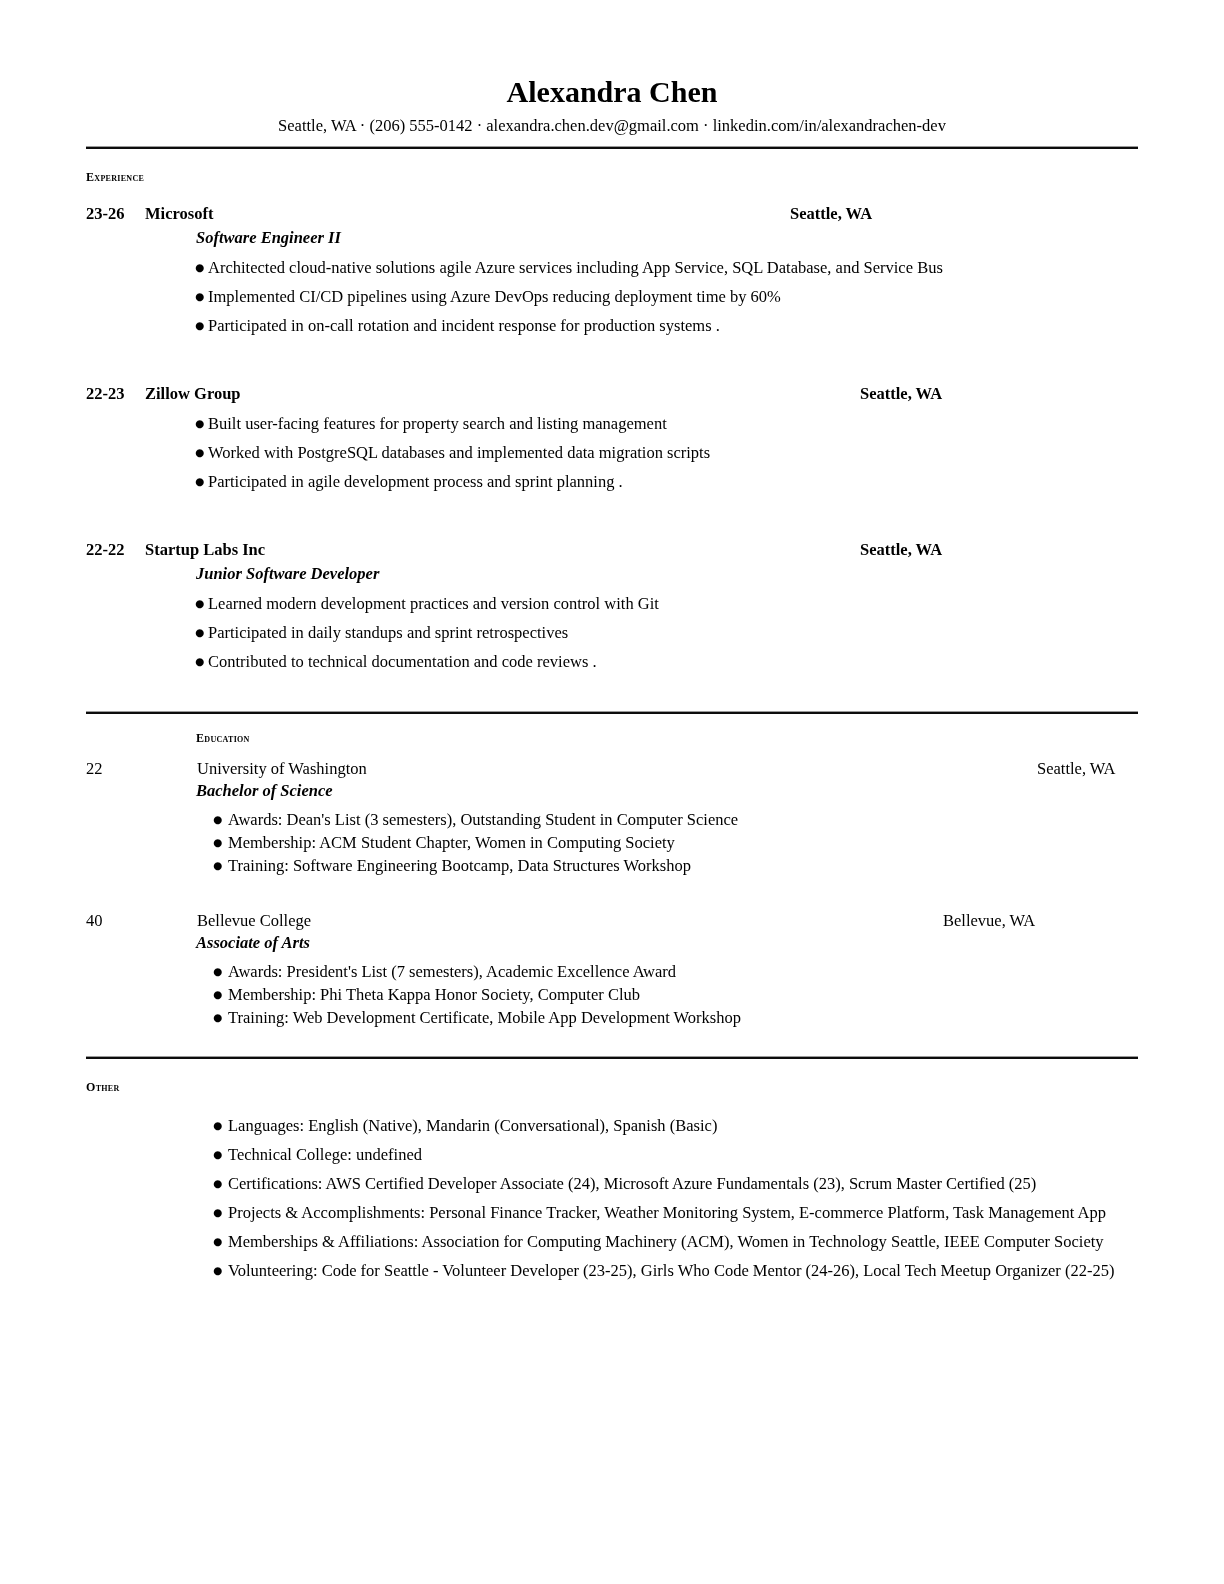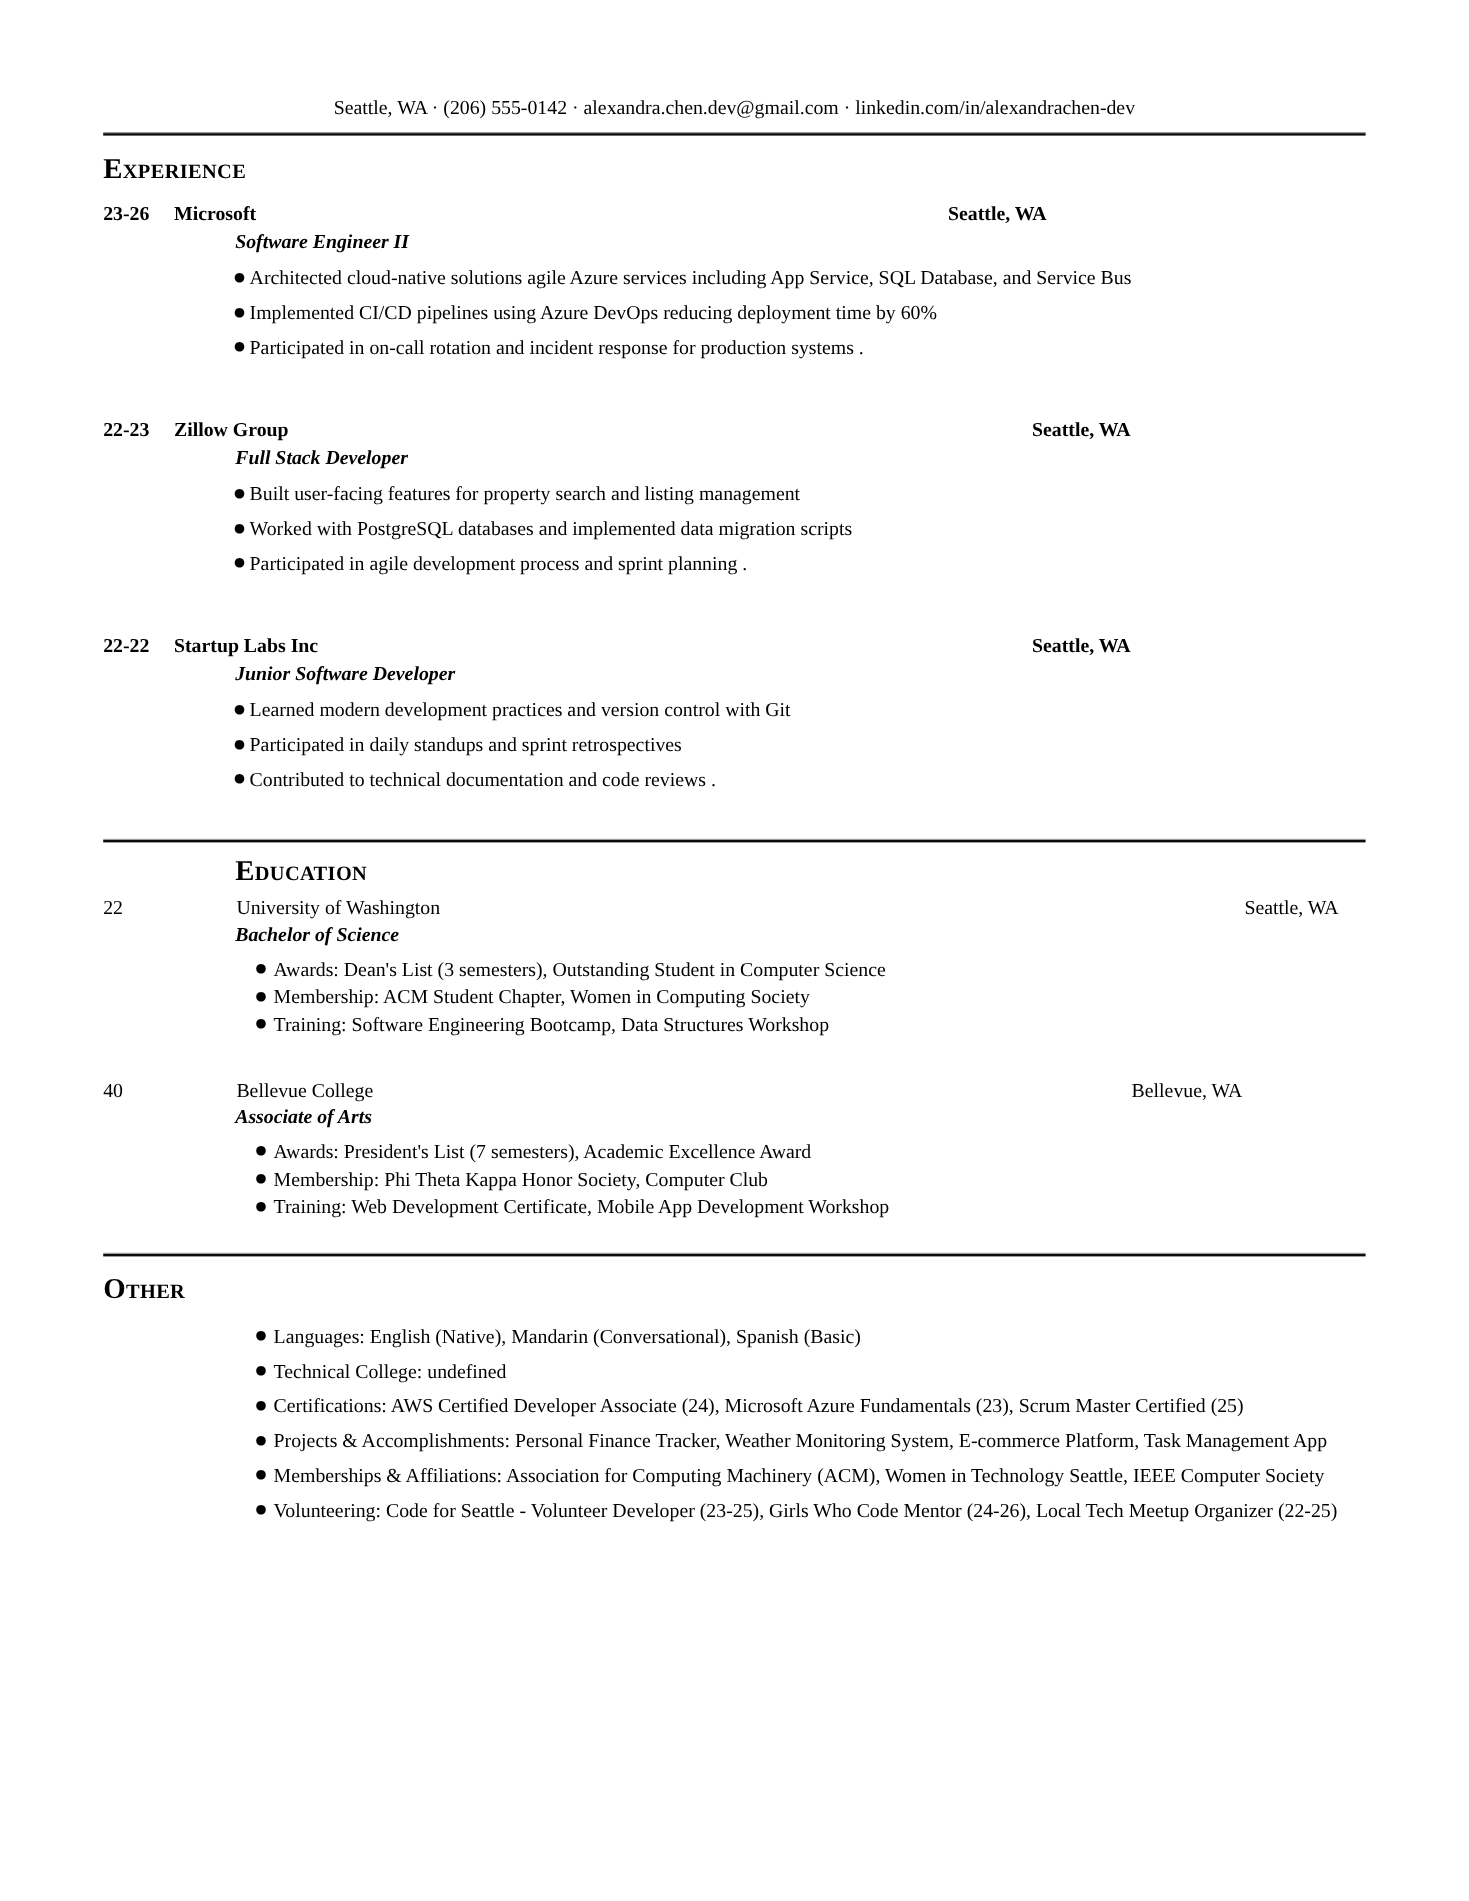--- a/index.html
+++ b/index.html
@@ -27,21 +27,21 @@
     height: 0;
   }
   .rule.header-rule { margin-top: 9px; }
   .rule.edu-rule   { margin-top: 35px; }
   .rule.other-rule { margin-top: 27px; }
 
   
   .section-heading {
     font-variant: small-caps;
     font-weight: bold;
-    font-size: 24px;
+    font-size: 12px;
     line-height: 22px;
     letter-spacing: 0.3px;
   }
   .experience > .section-heading { margin-top: 17px; }
   .education  > .section-heading { margin-top: 13px; margin-left: 110px; }
   .other      > .section-heading { margin-top: 17px; }
 
   
   .entry-head { position: relative; line-height: 22px; }
   .exp-entry > .entry-head { font-weight: bold; }
@@ -87,20 +87,21 @@
 
   .other ul.bullets { margin-top: 14px; }
   .other ul.bullets li { padding-left: 142px; line-height: 27px; margin-bottom: 2px; }
   .other ul.bullets li::before { left: 127px; }
 </style>
 </head>
 <body>
 
 <div class="page">
 
+  <h1 class="name">Alexandra Chen</h1>
   <div class="contact">Seattle, WA · (206) 555-0142 · alexandra.chen.dev@gmail.com · linkedin.com/in/alexandrachen-dev</div>
   <hr class="rule header-rule">
 
   <div class="section experience">
     <div class="section-heading">Experience</div>
 
     <div class="exp-entry">
       <div class="entry-head">
         <span class="dates">23-26</span><span class="company">Microsoft</span>
         <span class="location loc-a">Seattle, WA</span>
@@ -111,21 +112,20 @@
         <li>Implemented CI/CD pipelines using Azure DevOps reducing deployment time by 60%</li>
         <li>Participated in on-call rotation and incident response for production systems .</li>
       </ul>
     </div>
 
     <div class="exp-entry">
       <div class="entry-head">
         <span class="dates">22-23</span><span class="company">Zillow Group</span>
         <span class="location loc-b">Seattle, WA</span>
       </div>
-      <div class="entry-title">Full Stack Developer</div>
       <ul class="bullets">
         <li>Built user-facing features for property search and listing management</li>
         <li>Worked with PostgreSQL databases and implemented data migration scripts</li>
         <li>Participated in agile development process and sprint planning .</li>
       </ul>
     </div>
 
     <div class="exp-entry">
       <div class="entry-head">
         <span class="dates">22-22</span><span class="company">Startup Labs Inc</span>

